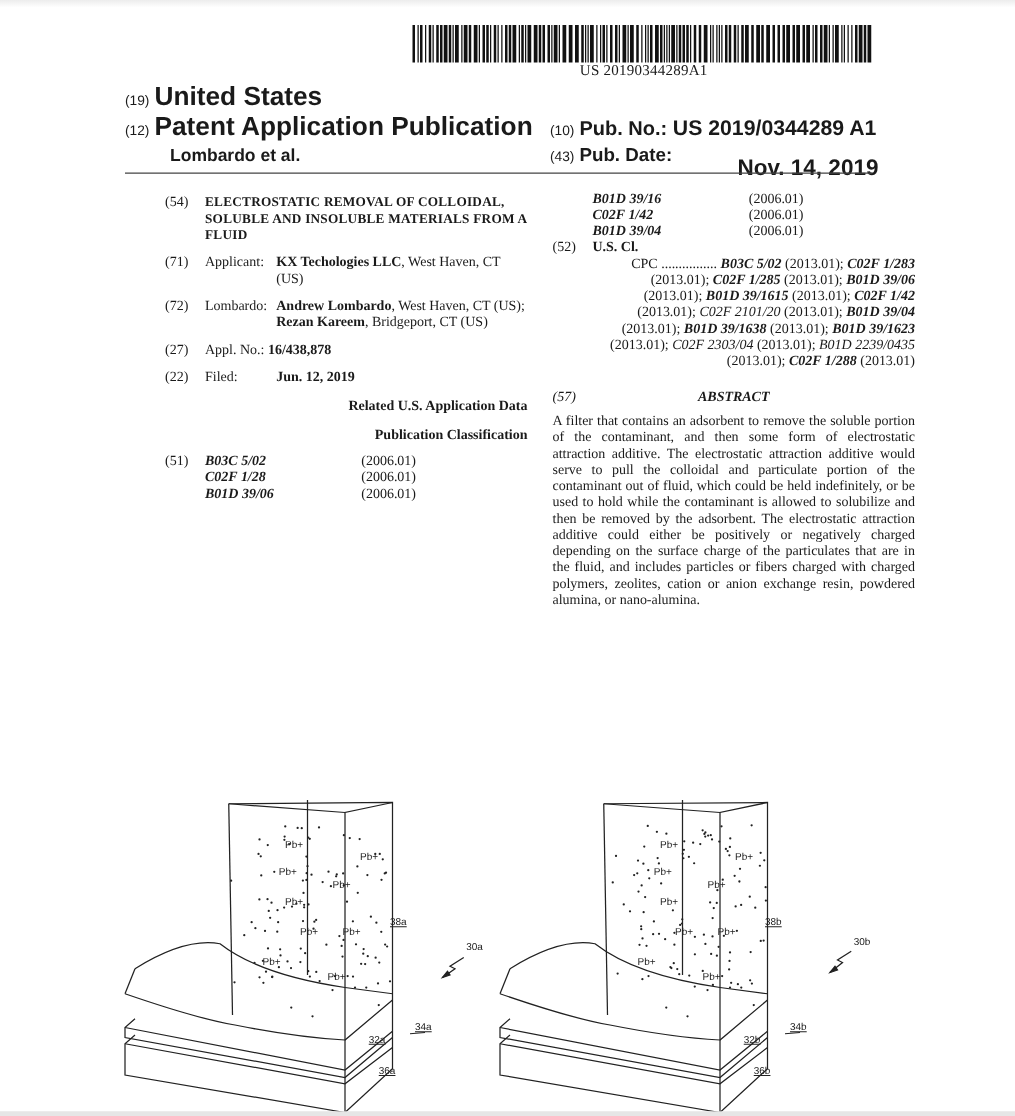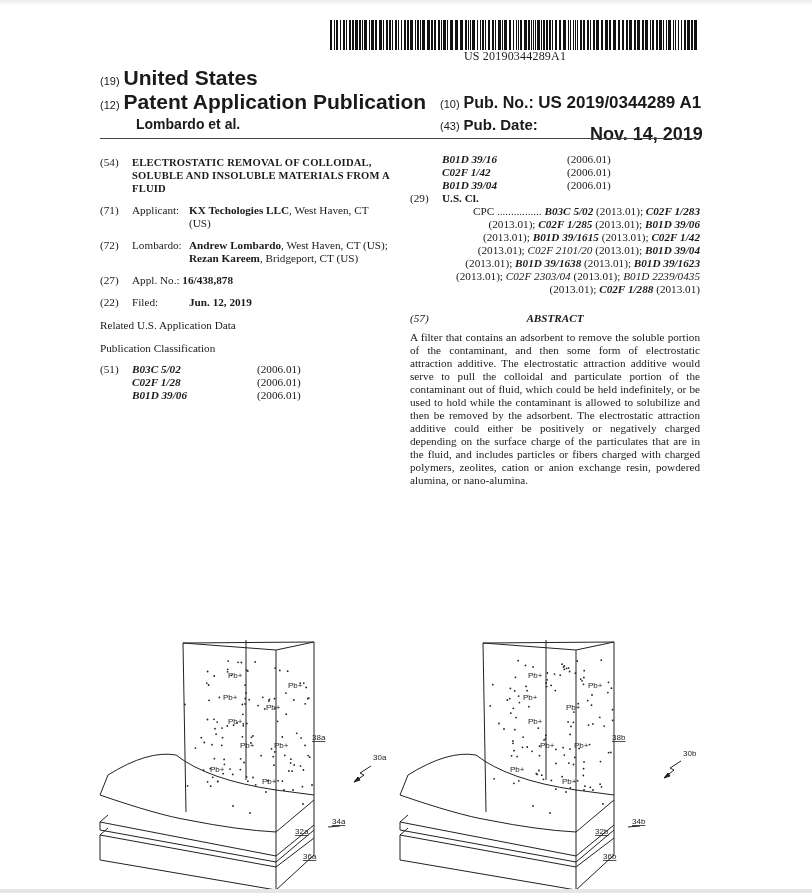--- a/index.html
+++ b/index.html
@@ -14,31 +14,31 @@
   .hdr { position:absolute; font-family:Liberation Sans, sans-serif; font-weight:bold; }
   .small-code { font-weight:normal; font-size:11px; margin-right:4px; }
   .big1 { left:100px; top:66px; font-size:21px; }
   .big2 { left:100px; top:90px; font-size:21px; }
   .authors { left:124px; top:116px; font-size:14px;margin-left:12px; }
   .pubno { left:440px; top:93px; font-size:16px; }
   .pubdate-lbl { left:440px; top:116px; font-size:15px; }
   .pubdate { left:590px; top:124px; font-size:18px; }
   .rule { position:absolute; left:100px; top:138px; width:598px; height:1px; background:#444; }
 
-  .col { position:absolute; font-size:11.2px; line-height:13px; }
+  .col { position:absolute; font-size:11.2px; line-height:13px;margin-left:32px; }
   .left { left:100px; top:156px; width:290px; }
   .right { left:410px; top:156px; width:290px; }
   .entry { display:flex; margin-bottom:9px; }
   .num { width:32px; flex:none; }
   .etext { flex:1; }
   .b { font-weight:bold; }
   .bi { font-weight:bold; font-style:italic; }
   .it { font-style:italic; }
   .just { text-align:justify; }
-  .center-h { text-align:left; font-weight:normal; margin:10px 0 8px 0; }
+  .center-h { text-align:right; font-weight:bold; margin:10px 0 8px 0; }
   .cls-row { display:flex;font-family:Liberation Serif, serif; }
   .cls-code { width:125px; font-weight:bold; font-style:italic; }
   .cpc { padding-left:0; text-align:right; }
   .abstract-head { display:flex; margin-top:10px; margin-bottom:6px;font-style:italic; }
   .abstract-title { flex:1; text-align:center; font-weight:bold; padding-right:32px; }
 
   .figure { position:absolute; top:630px; width:300px; height:260px; }
   .fig-a { left:98px; }
   .fig-b { left:398px; }
   .fig-label { font-family:"Liberation Sans", sans-serif; font-size:8px; fill:#222; }
@@ -240,21 +240,21 @@
     <div class="cls-row">
         <span class="cls-code">C02F 1/42</span>
         <span>(2006.01)</span>
       </div>
     <div class="cls-row">
         <span class="cls-code">B01D 39/04</span>
         <span>(2006.01)</span>
       </div>
   </div>
   <div class="entry" style="margin-bottom:0">
-    <span class="num">(29)</span>
+    <span class="num">(52)</span>
     <span class="etext">
       <div class="b">U.S. Cl.</div>
       <div class="cpc" id="cpc-block"><span>CPC ................</span> <span class="bi">B03C 5/02</span> (2013.01); <span class="bi">C02F 1/283</span> (2013.01); <span class="bi">C02F 1/285</span> (2013.01); <span class="bi">B01D 39/06</span> (2013.01); <span class="bi">B01D 39/1615</span> (2013.01); <span class="bi">C02F 1/42</span> (2013.01); <span class="it">C02F 2101/20</span> (2013.01); <span class="bi">B01D 39/04</span> (2013.01); <span class="bi">B01D 39/1638</span> (2013.01); <span class="bi">B01D 39/1623</span> (2013.01); <span class="it">C02F 2303/04</span> (2013.01); <span class="it">B01D 2239/0435</span> (2013.01); <span class="bi">C02F 1/288</span> (2013.01)</div>
     </span>
   </div>
   <div class="abstract-head" style="margin-top:16px">
     <span class="num">(57)</span>
     <span class="abstract-title">ABSTRACT</span>
   </div>
   <div class="just">A filter that contains an adsorbent to remove the soluble portion of the contaminant, and then some form of electrostatic attraction additive. The electrostatic attraction additive would serve to pull the colloidal and particulate portion of the contaminant out of fluid, which could be held indefinitely, or be used to hold while the contaminant is allowed to solubilize and then be removed by the adsorbent. The electrostatic attraction additive could either be positively or negatively charged depending on the surface charge of the particulates that are in the fluid, and includes particles or fibers charged with charged polymers, zeolites, cation or anion exchange resin, powdered alumina, or nano-alumina.</div>

